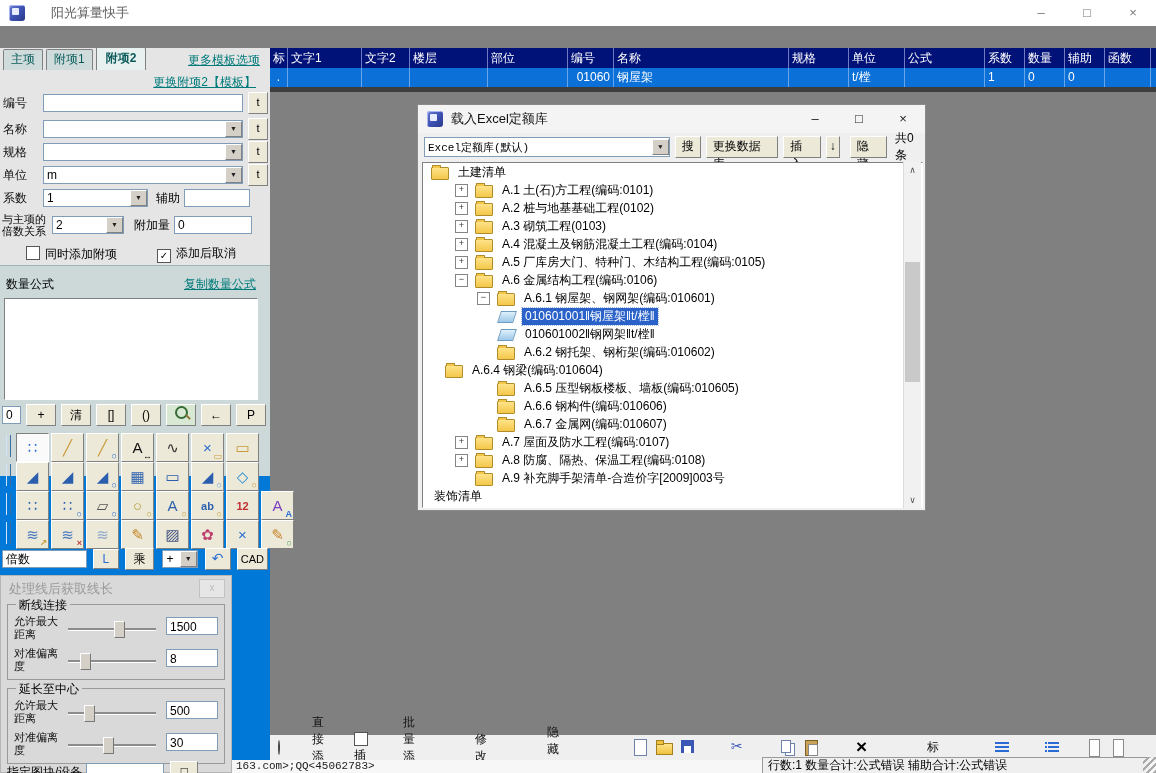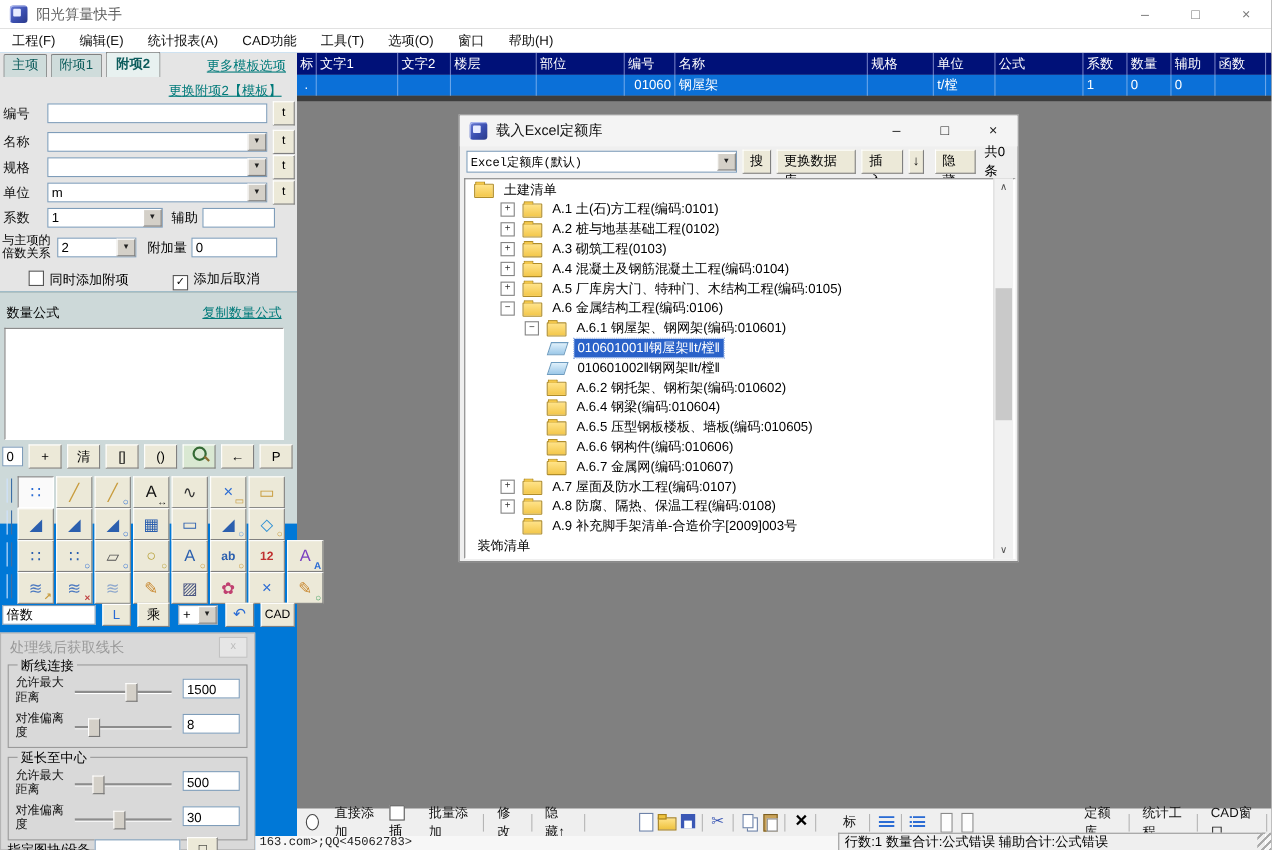--- a/index.html
+++ b/index.html
@@ -1,18 +1,18 @@
 <!DOCTYPE html>
 <html><head>
 <meta charset="utf-8">
 <style>
   html,body{margin:0;padding:0;}
   body{font-family:"Liberation Sans","DejaVu Sans",sans-serif;font-size:12px;color:#000;}
   #win{position:relative;width:1156px;height:773px;background:#808080;overflow:hidden;}
-  .abs{position:absolute;}
+  .abs{position:absolute;gap:18px;}
 
   
   #titlebar{left:0;top:0;width:1156px;height:26px;background:#fff;display:flex;align-items:center;}
   .app-icon{width:16px;height:16px;margin:0 8px 0 9px;border-radius:3px;
     background:linear-gradient(135deg,#6a7bd4 0%,#3b4fb0 55%,#2a3a8a 100%);
     box-shadow:inset 1px 1px 0 #aab6ef;position:relative;}
   .app-icon::after{content:"";position:absolute;left:3px;top:3px;width:7px;height:7px;background:#e8ecff;border-radius:1px;}
   #title-text{color:#5f5f5f;font-size:13px;}
   #win-controls{margin-left:auto;display:flex;height:100%;}
   #win-controls span{width:46px;text-align:center;line-height:26px;color:#7a7a7a;font-size:13px;}
@@ -125,30 +125,20 @@
   <div id="titlebar" class="abs" data-name="title-bar">
     <span class="app-icon" data-name="app-icon"></span>
     <span id="title-text" data-name="app-title">阳光算量快手</span>
     <div id="win-controls">
       <span data-name="minimize-button">–</span>
       <span data-name="maximize-button">□</span>
       <span data-name="close-button">×</span>
     </div>
   </div>
 
-  <div id="menubar" class="abs" data-name="menu-bar">
-      <span class="mi" data-name="menu-item">工程(F)</span>
-      <span class="mi" data-name="menu-item">编辑(E)</span>
-      <span class="mi" data-name="menu-item">统计报表(A)</span>
-      <span class="mi" data-name="menu-item">CAD功能</span>
-      <span class="mi" data-name="menu-item">工具(T)</span>
-      <span class="mi" data-name="menu-item">选项(O)</span>
-      <span class="mi" data-name="menu-item">窗口</span>
-      <span class="mi" data-name="menu-item">帮助(H)</span>
-    </div>
 
   <div id="grid" class="abs" data-name="items-grid">
     <div id="grid-head" data-name="grid-header">
         <span class="gc" data-name="grid-column-header" style="width: 18px; text-align: center;">标</span>
         <span class="gc" data-name="grid-column-header" style="width: 74px;">文字1</span>
         <span class="gc" data-name="grid-column-header" style="width: 48px;">文字2</span>
         <span class="gc" data-name="grid-column-header" style="width: 78px;">楼层</span>
         <span class="gc" data-name="grid-column-header" style="width: 80px;">部位</span>
         <span class="gc" data-name="grid-column-header" style="width: 46px;">编号</span>
         <span class="gc" data-name="grid-column-header" style="width: 175px;">名称</span>
@@ -528,21 +518,21 @@
         </div>
         <div class="trow" data-name="tree-item" style="padding-left: 74px;">
           <span class="book" data-name="book-icon"></span>
           <span class="tlabel" data-name="tree-item-label">010601002‖钢网架‖t/樘‖</span>
         </div>
         <div class="trow" data-name="tree-item" style="padding-left: 52px;">
           <span class="slot" data-name="expander-slot"></span>
           <span class="folder" data-name="folder-icon"></span>
           <span class="tlabel" data-name="tree-item-label">A.6.2  钢托架、钢桁架(编码:010602)</span>
         </div>
-        <div class="trow" data-name="tree-item" style="padding-left: 52px;">
+        <div class="trow" data-name="tree-item" style="">
           <span class="slot" data-name="expander-slot"></span>
           <span class="folder" data-name="folder-icon"></span>
           <span class="tlabel" data-name="tree-item-label">A.6.4  钢梁(编码:010604)</span>
         </div>
         <div class="trow" data-name="tree-item" style="padding-left: 52px;">
           <span class="slot" data-name="expander-slot"></span>
           <span class="folder" data-name="folder-icon"></span>
           <span class="tlabel" data-name="tree-item-label">A.6.5  压型钢板楼板、墙板(编码:010605)</span>
         </div>
         <div class="trow" data-name="tree-item" style="padding-left: 52px;">

